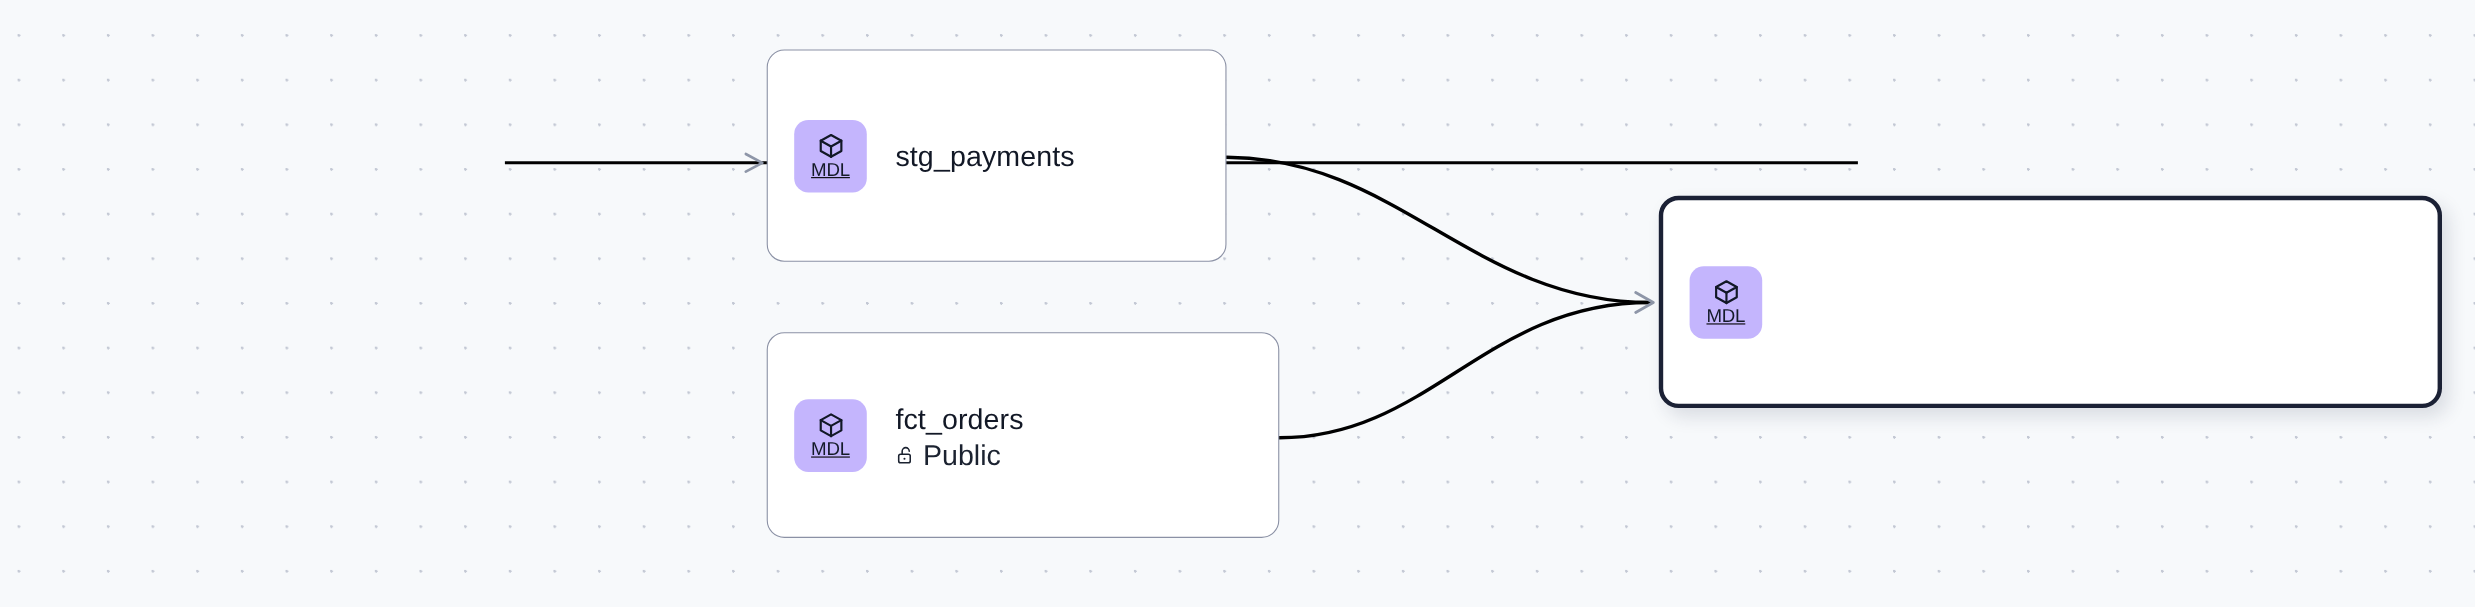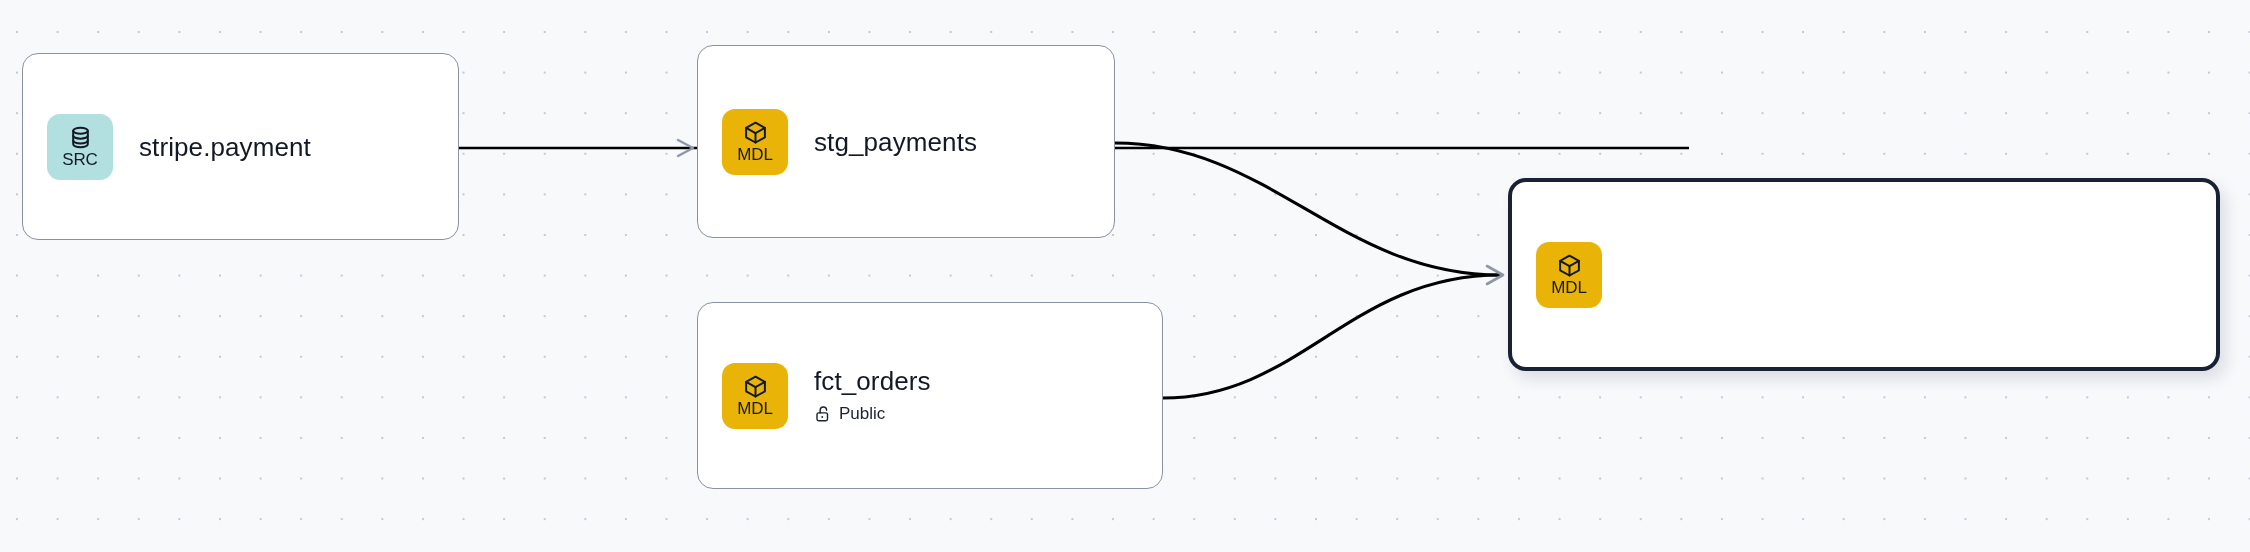--- a/index.html
+++ b/index.html
@@ -53,21 +53,21 @@
     width: 66px;
     height: 66px;
     border-radius: 13px;
     display: flex;
     flex-direction: column;
     align-items: center;
     justify-content: center;
     gap: 0px;
   }
   .badge.src { background: #b2dfdf; }
-  .badge.mdl { background: #eab308; }
+  .badge.mdl { background: #c4b5fd; text-decoration: underline; }
 
   .badge svg {
     display: block;
     width: 25px;
     height: 25px;
   }
 
   .badge-text {
     font-size: 17px;
     line-height: 18px;
@@ -93,21 +93,21 @@
     font-weight: 400;
     white-space: nowrap;
     letter-spacing: 0.1px;
   }
 
   .node-sub {
     display: flex;
     align-items: center;
     gap: 7px;
     margin-top: 6px;
-    font-size: 17px;
+    font-size: 26px;
     line-height: 24px;
     color: #1b2230;
     white-space: nowrap;
   }
   .node-sub svg {
     display: block;
     width: 18px;
     height: 18px;
     flex: 0 0 auto;
   }
@@ -134,36 +134,20 @@
       <path d="M 1115,143 C 1270,143 1340,275 1500,275" fill="none" stroke="#000000" stroke-width="3.1" stroke-linecap="round"></path>
     </g>
 
     <g>
       <path d="M 1163,398 C 1300,398 1350,275 1500,275" fill="none" stroke="#000000" stroke-width="3.1" stroke-linecap="round"></path>
     </g>
 
     <path d="M 1487,266 L 1503,275 L 1487,284" fill="none" stroke="#8e96a8" stroke-width="2.6" stroke-linecap="round" stroke-linejoin="round"></path>
   </svg>
 
-  <div class="node" id="node-stripe-payment">
-    <div class="badge src">
-      <span>
-        <svg viewBox="0 0 24 24" fill="none" stroke="#121826" stroke-width="1.9" stroke-linecap="round" stroke-linejoin="round">
-          <ellipse cx="12" cy="5.5" rx="7" ry="2.9"></ellipse>
-          <path d="M5 5.5 v13 c0 1.6 3.1 2.9 7 2.9 s7 -1.3 7 -2.9 v-13"></path>
-          <path d="M5 10.2 c0 1.6 3.1 2.9 7 2.9 s7 -1.3 7 -2.9"></path>
-          <path d="M5 14.8 c0 1.6 3.1 2.9 7 2.9 s7 -1.3 7 -2.9"></path>
-        </svg>
-      </span>
-      <span class="badge-text">SRC</span>
-    </div>
-    <div class="node-body">
-      <div class="node-title">stripe.payment</div>
-    </div>
-  </div>
 
   <div class="node" id="node-stg-payments">
     <div class="badge mdl">
       <span>
         <svg viewBox="0 0 24 24" fill="none" stroke="#121826" stroke-width="1.9" stroke-linecap="round" stroke-linejoin="round">
           <path d="M12 2.6 L21 7.6 L12 12.6 L3 7.6 Z"></path>
           <path d="M3 7.6 V16.6 L12 21.6 V12.6"></path>
           <path d="M21 7.6 V16.6 L12 21.6"></path>
         </svg>
       </span>

